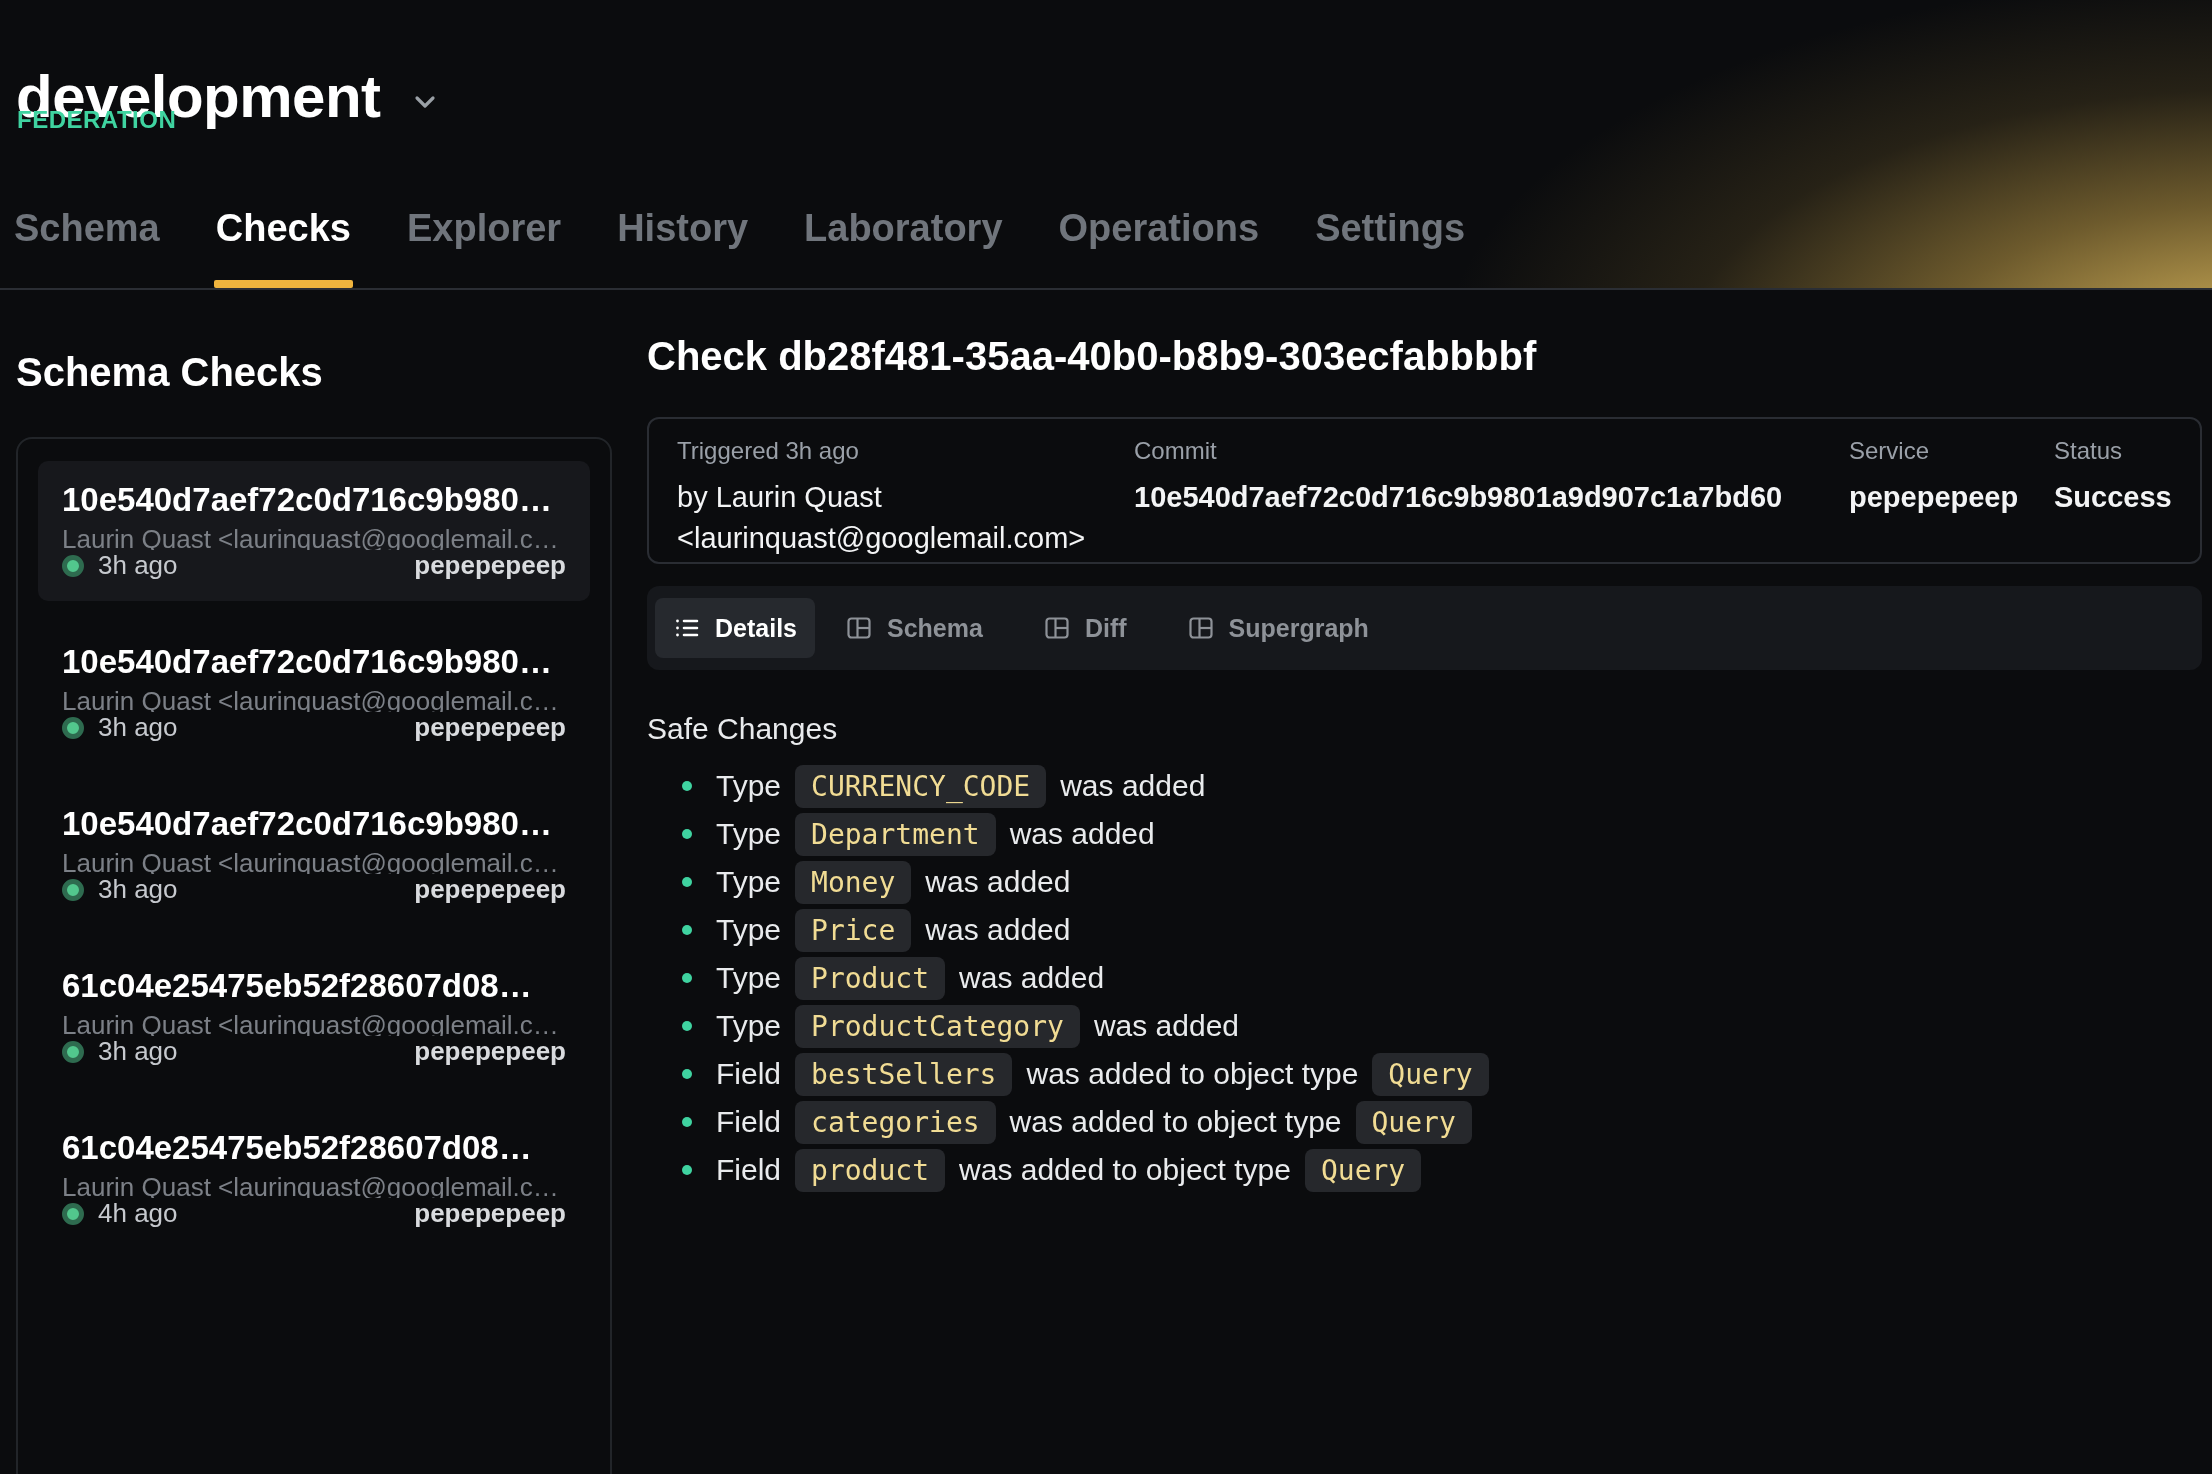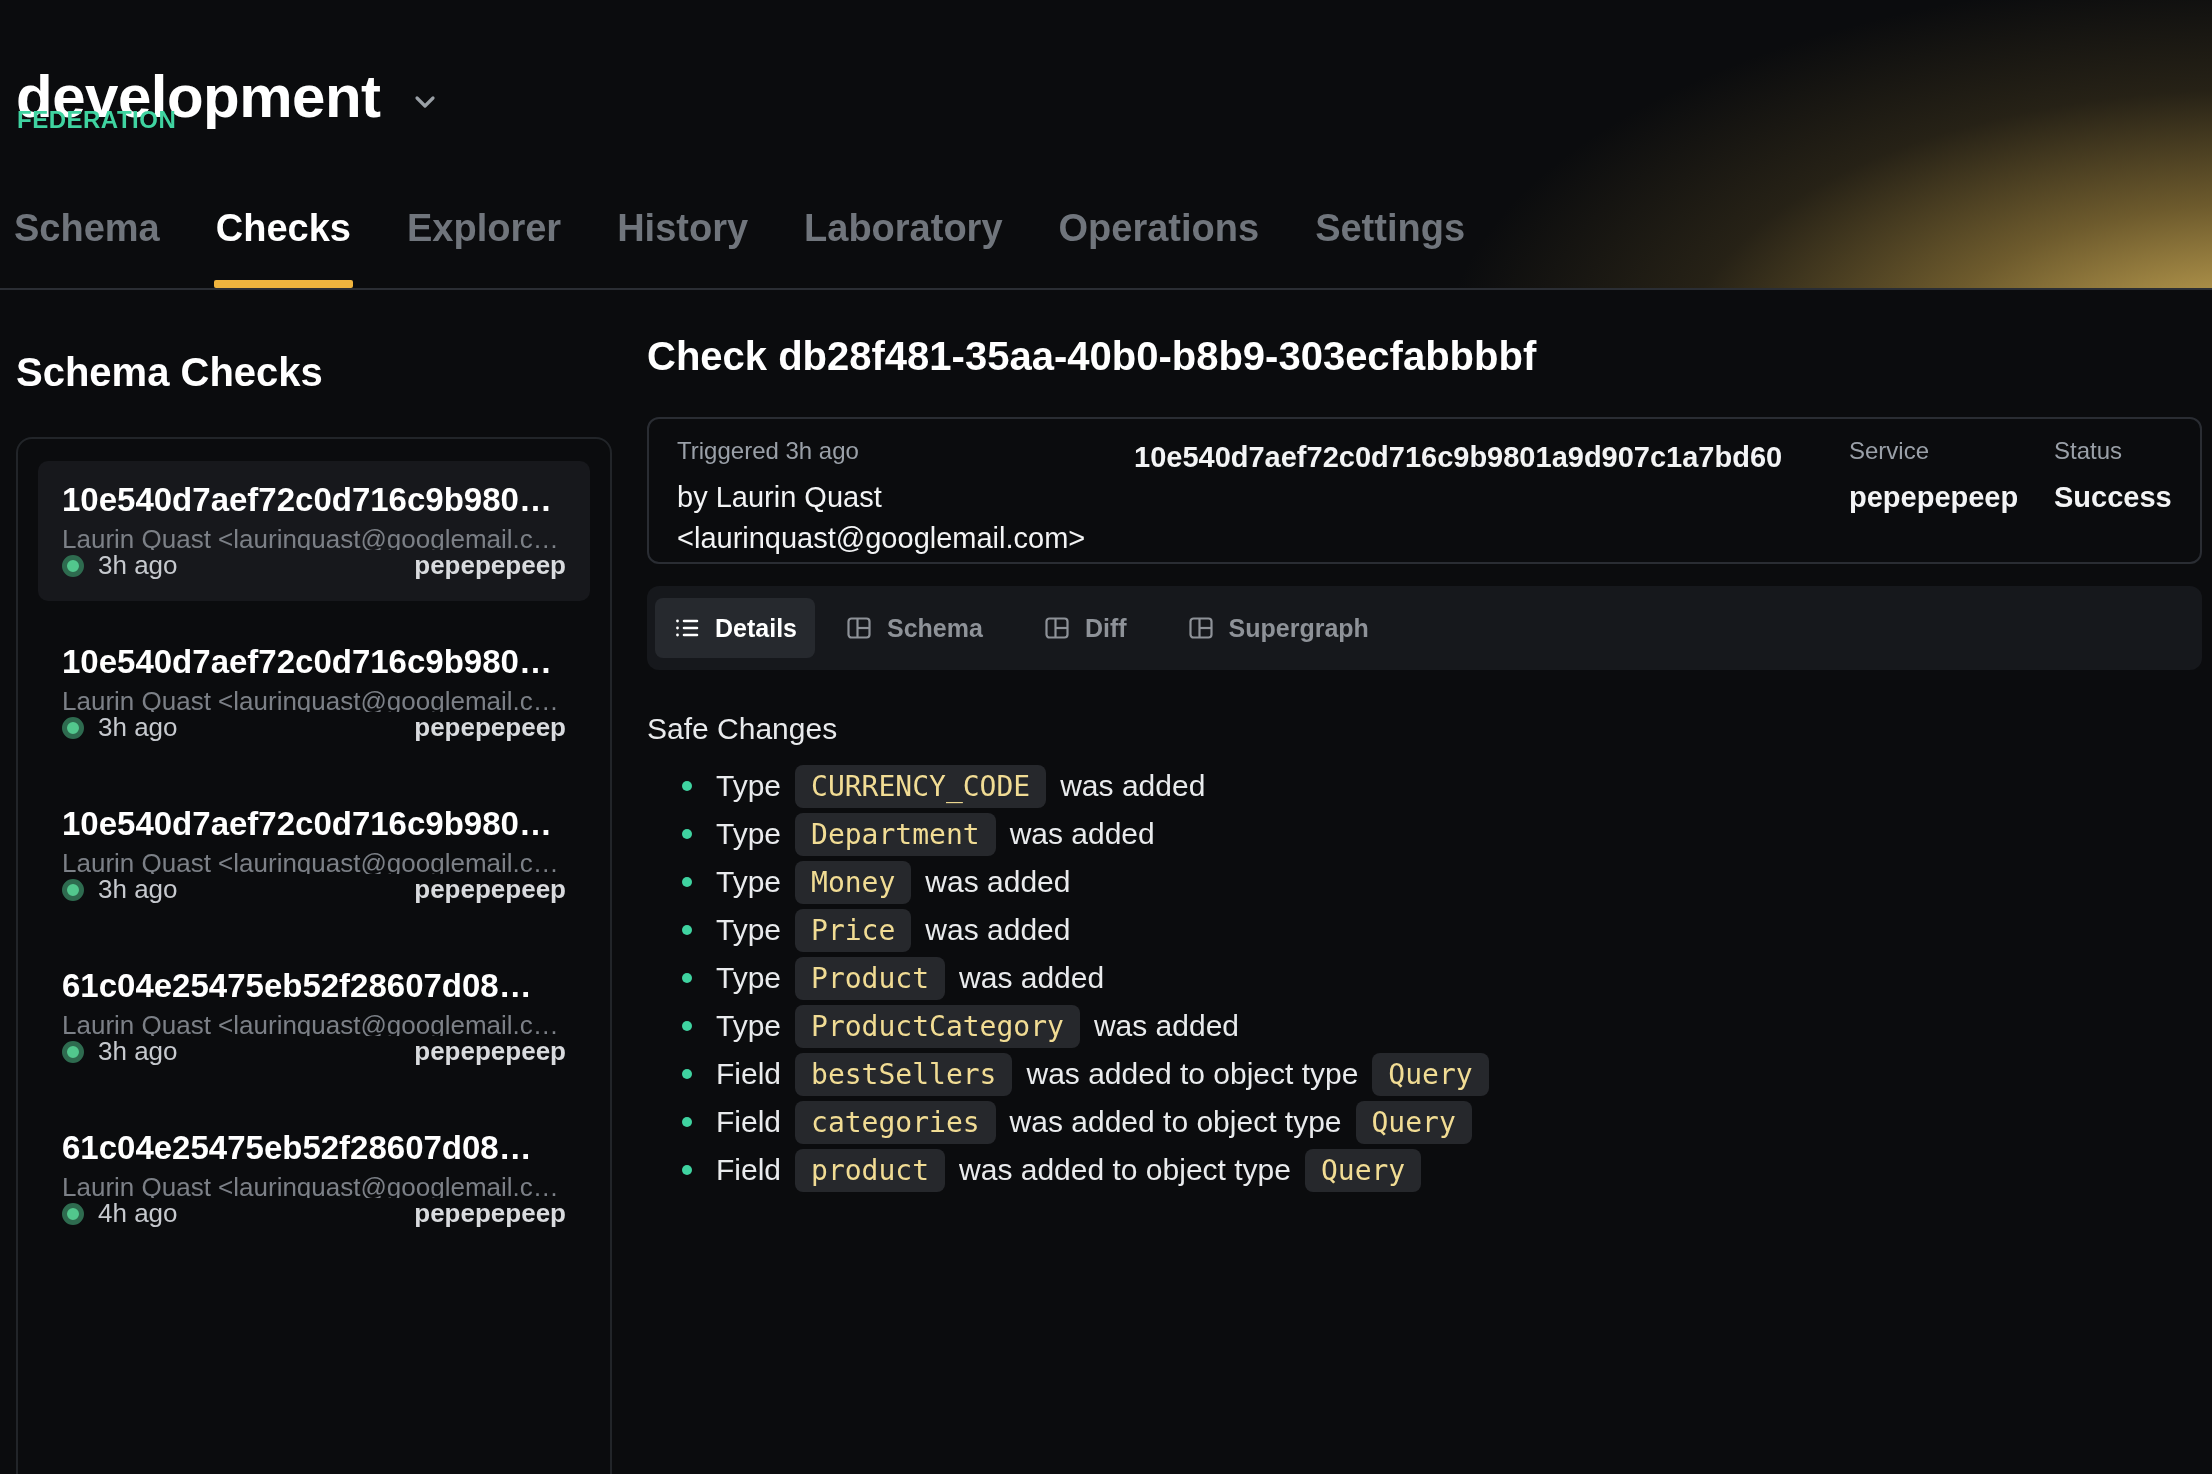--- a/index.html
+++ b/index.html
@@ -146,20 +146,21 @@
 
   <section class="main">
     <h2 class="main-title">Check db28f481-35aa-40b0-b8b9-303ecfabbbbf</h2>
 
     <div class="meta-box">
       <div>
         <div class="meta-label">Triggered 3h ago</div>
         <div class="meta-value">by Laurin Quast &lt;laurinquast@googlemail.com&gt;</div>
       </div>
       <div>
+        <div class="meta-label">Commit</div>
         <div class="meta-value bold">10e540d7aef72c0d716c9b9801a9d907c1a7bd60</div>
       </div>
       <div>
         <div class="meta-label">Service</div>
         <div class="meta-value bold">pepepepeep</div>
       </div>
       <div>
         <div class="meta-label">Status</div>
         <div class="meta-value bold">Success</div>
       </div>

